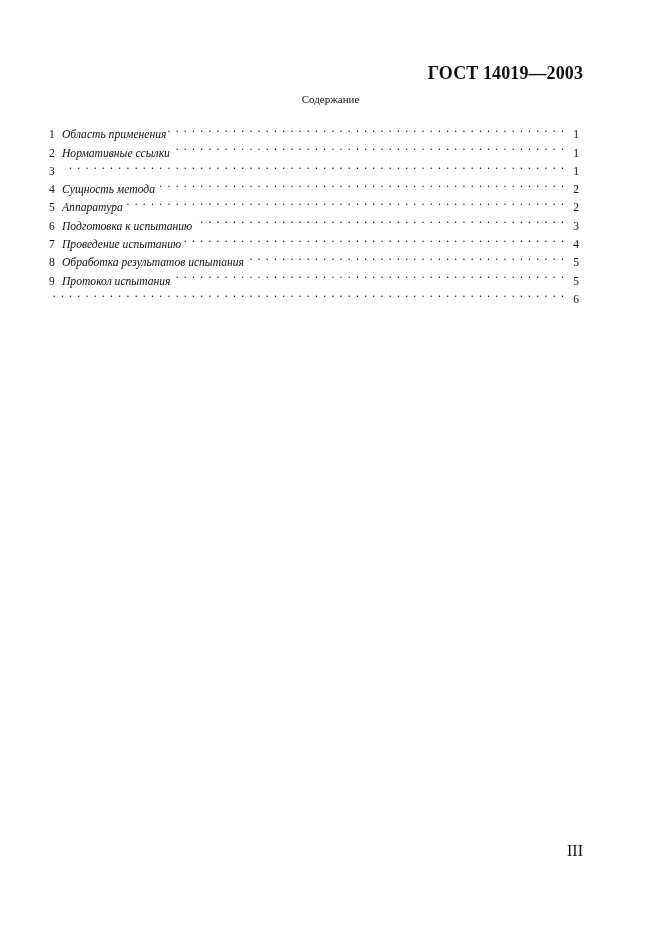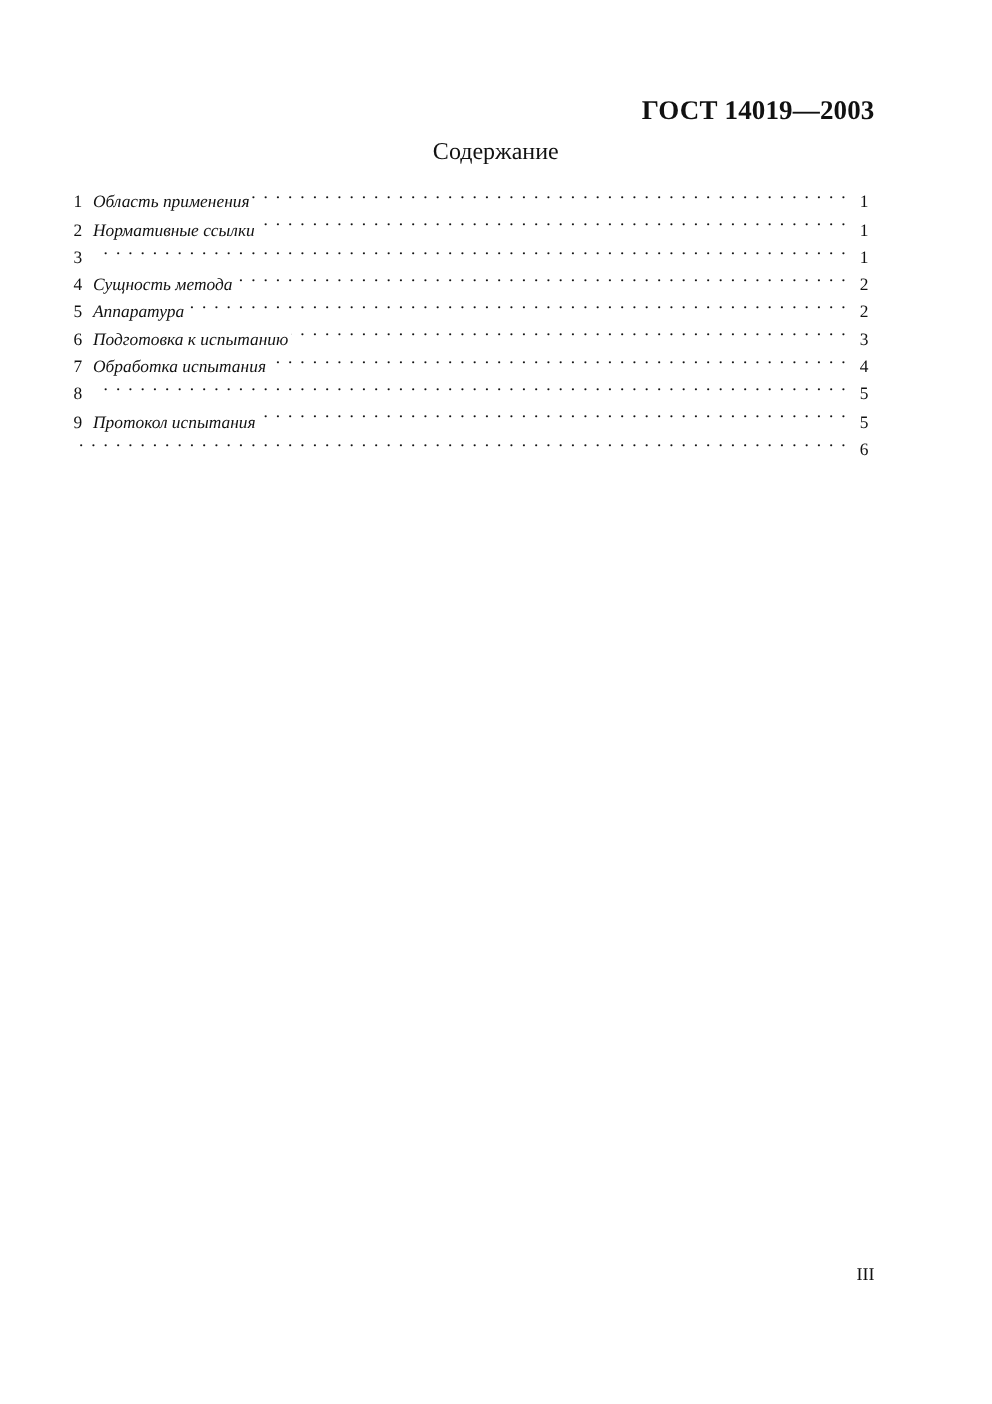--- a/index.html
+++ b/index.html
@@ -22,21 +22,21 @@
       font-size: 18px;
       font-weight: bold;
       letter-spacing: 0.1px;
     }
     .toc-title {
       position: absolute;
       top: 93px;
       left: 0;
       width: 661px;
       text-align: center;
-      font-size: 16px;
+      font-size: 11px;
     }
     .toc {
       position: absolute;
       top: 120px;
       left: 49px;
       width: 530px;
       font-size: 11.6px;
     }
     .toc-row {
       display: flex;
@@ -70,21 +70,21 @@
     }
     .toc-page {
       flex: none;
       width: 10px;
       text-align: right;
     }
     .footer-page {
       position: absolute;
       top: 842px;
       right: 78px;
-      font-size: 12px;
+      font-size: 16px;
     }
   </style>
 </head>
 <body>
 
 <div class="header-code">ГОСТ 14019—2003</div>
 
 <div class="toc-title">Содержание</div>
 
 <div class="toc">
@@ -118,26 +118,27 @@
     <span class="toc-page">2</span>
   </div>
   <div class="toc-row">
     <span class="toc-num">6</span>
     <span class="toc-label">Подготовка к испытанию</span>
     <span class="toc-dots"></span>
     <span class="toc-page">3</span>
   </div>
   <div class="toc-row">
     <span class="toc-num">7</span>
-    <span class="toc-label">Обработка испытания</span>
+    <span class="toc-label">Проведение испытанию</span>
     <span class="toc-dots"></span>
     <span class="toc-page">4</span>
   </div>
   <div class="toc-row">
     <span class="toc-num">8</span>
+    <span class="toc-label">Обработка результатов испытания</span>
     <span class="toc-dots"></span>
     <span class="toc-page">5</span>
   </div>
   <div class="toc-row">
     <span class="toc-num">9</span>
     <span class="toc-label">Протокол испытания</span>
     <span class="toc-dots"></span>
     <span class="toc-page">5</span>
   </div>
   <div class="toc-row">

